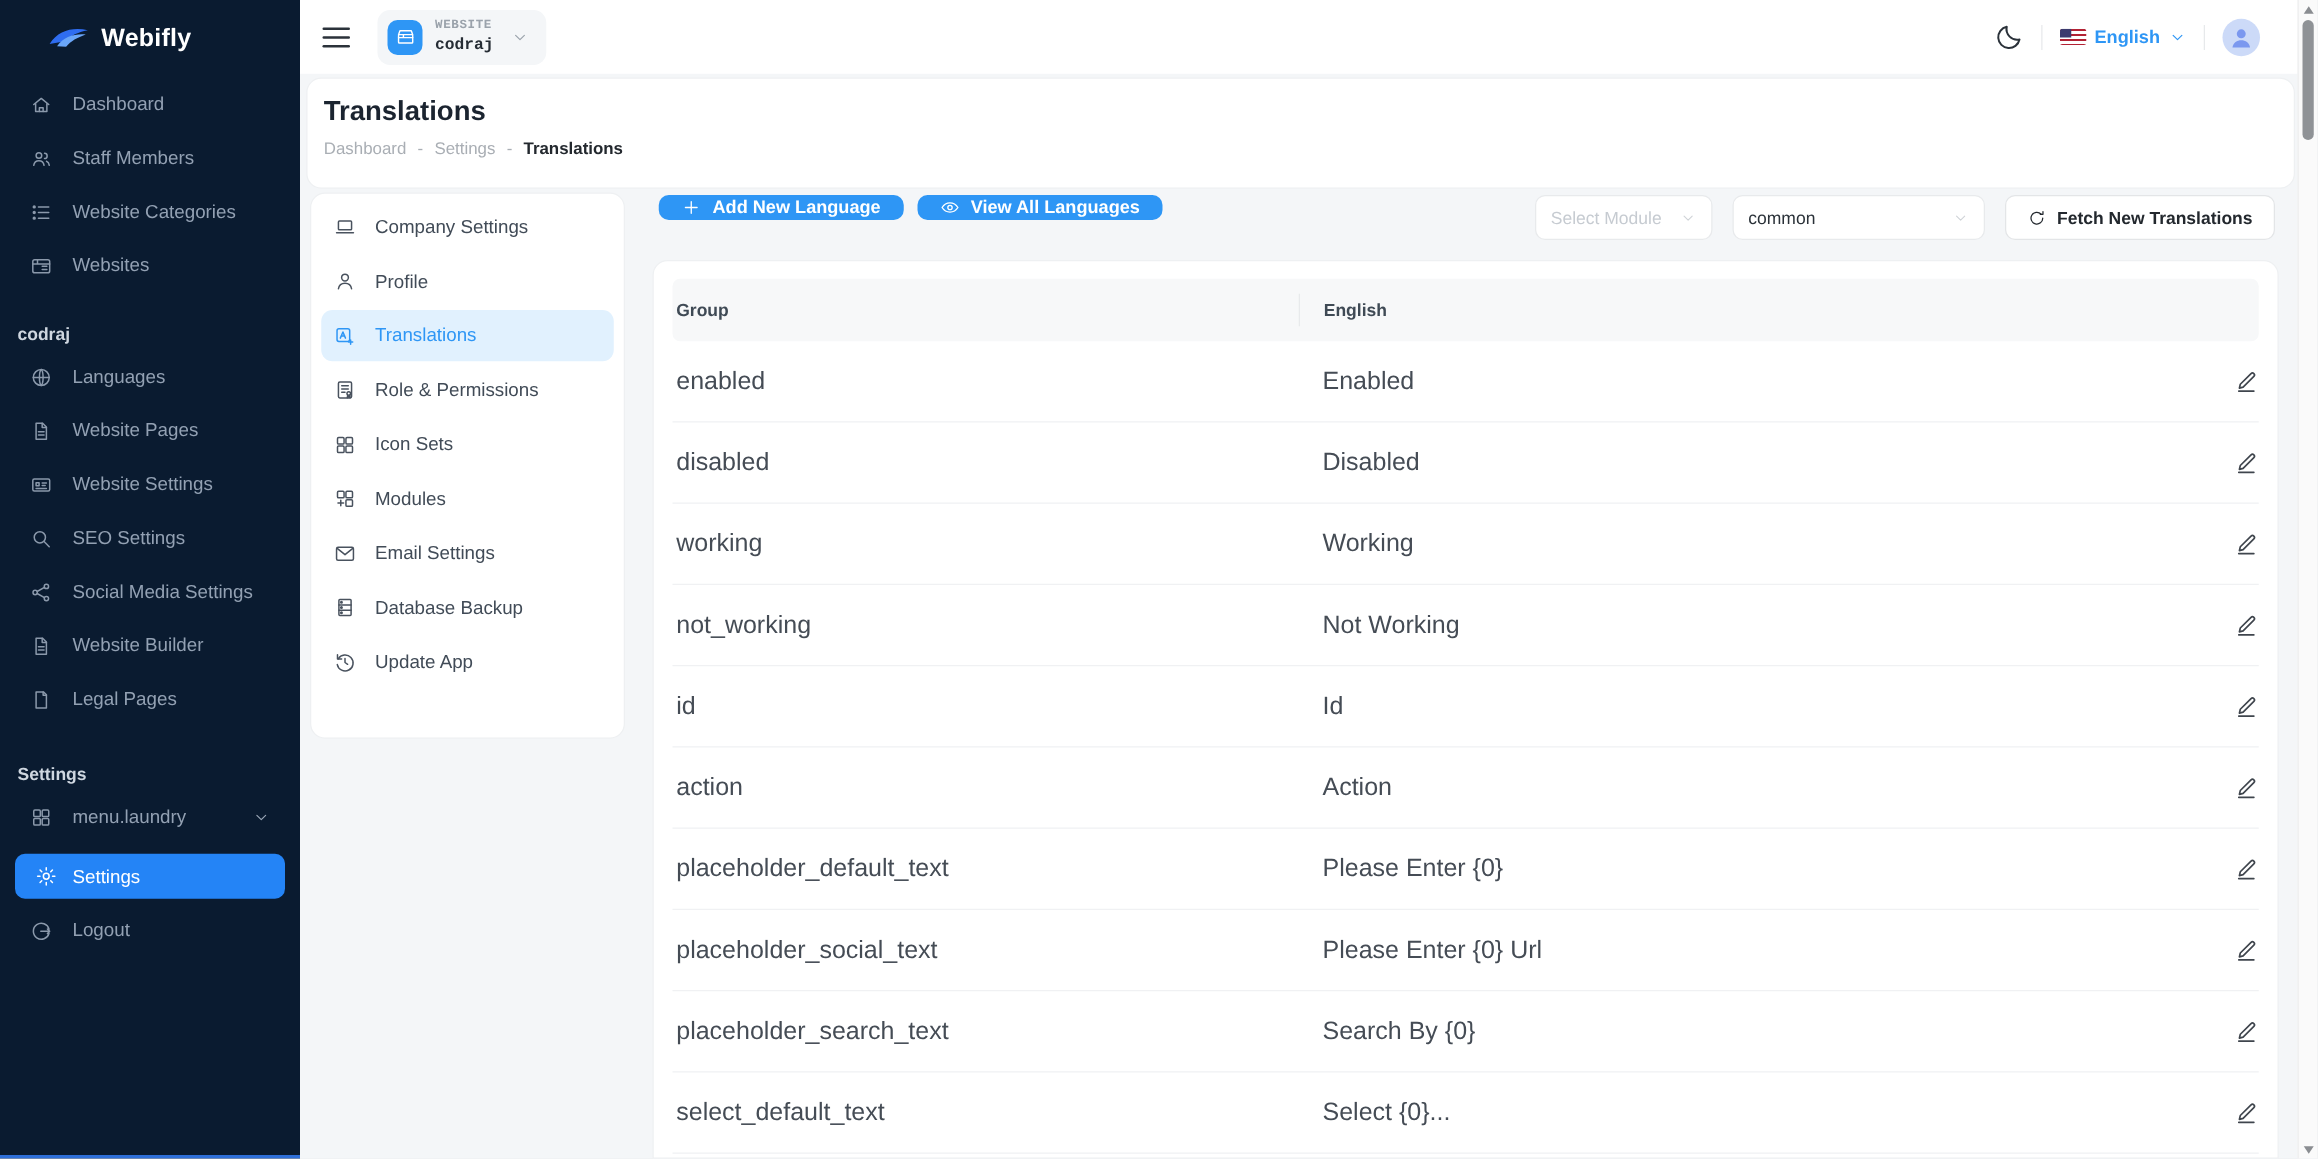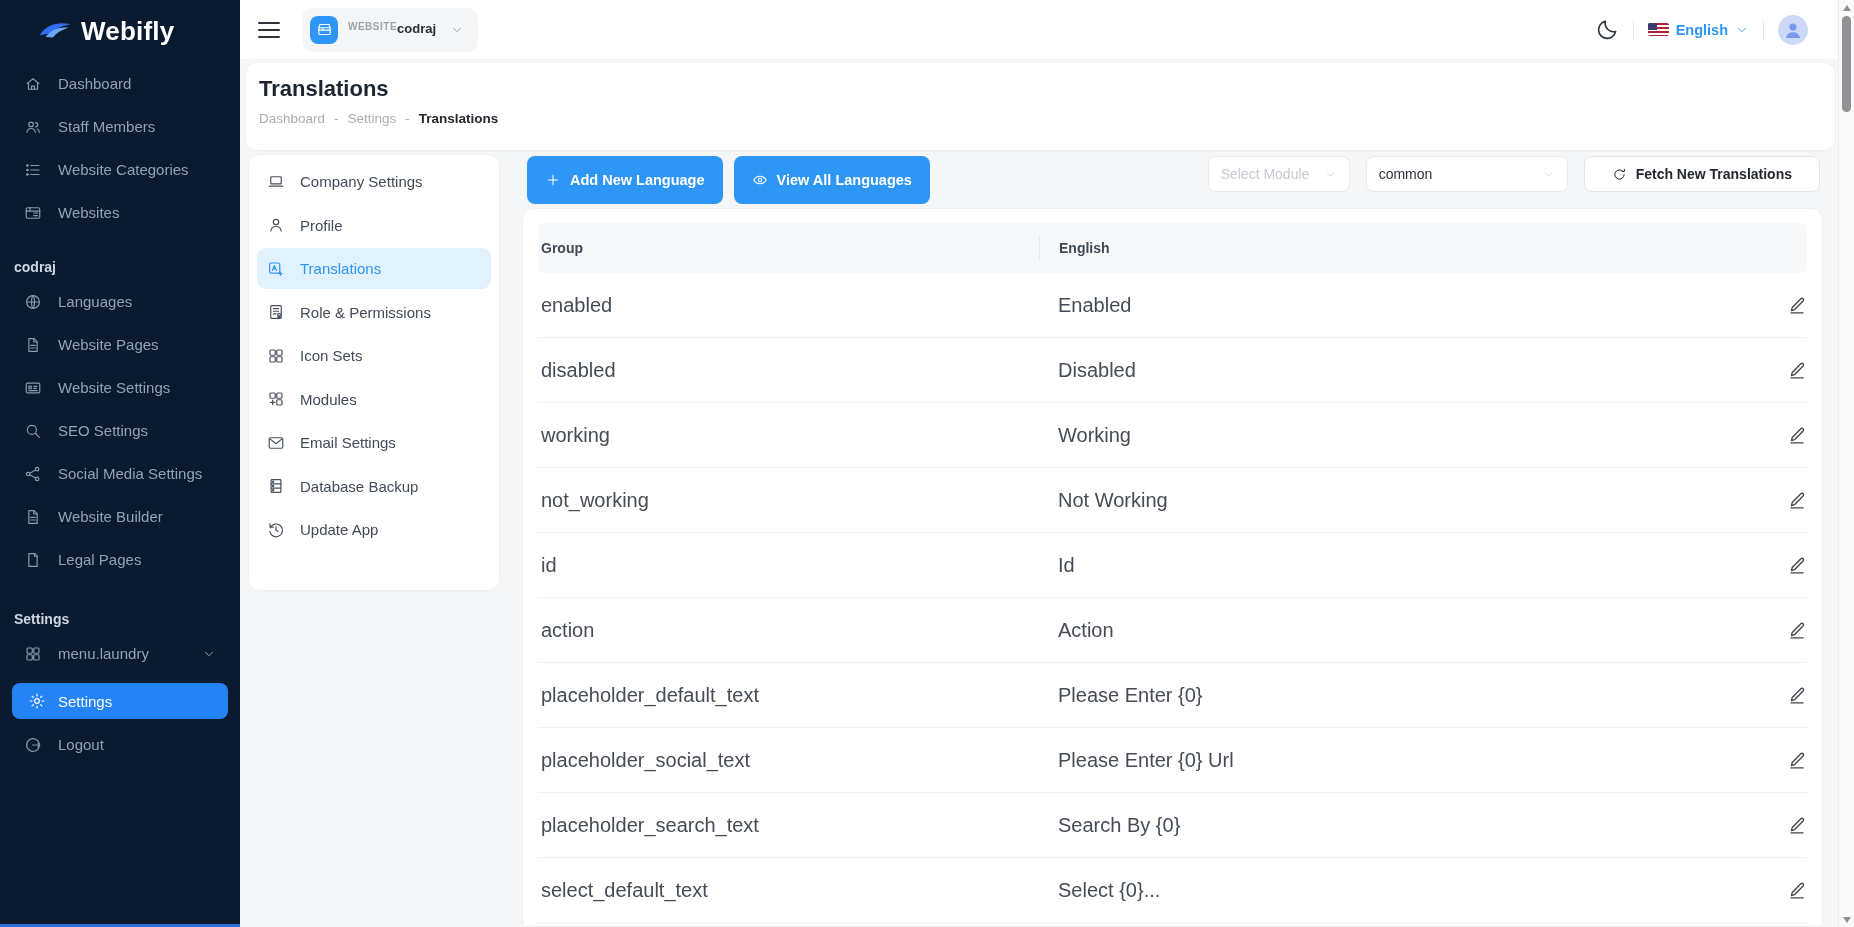--- a/index.html
+++ b/index.html
@@ -3,21 +3,21 @@
 <meta charset="utf-8">
 <style>
   html,body{margin:0;padding:0;background:#e9ebee;}
   *{box-sizing:border-box;}
   .app{position:relative;width:1854px;height:927px;overflow:hidden;background:#f4f6f8;
        font-family:"Liberation Sans",sans-serif;color:#2b333c;}
   
   .sidebar{position:absolute;left:0;top:0;width:240px;height:927px;background:#0a1b30;overflow:hidden;}
   .brand{height:62px;display:flex;align-items:center;gap:9px;padding-left:38px;cursor:pointer;}
   .brand-logo{width:34px;height:24px;display:inline-flex;}
-  .brand-name{color:#fff;font-size:26px;font-weight:800;letter-spacing:.2px;}
+  .brand-name{color:#fff;font-size:20px;font-weight:800;letter-spacing:.2px;}
   .nav-item{height:43px;display:flex;align-items:center;gap:16px;padding:0 24px;color:#93a1b3;
             font-size:15px;cursor:pointer;text-decoration:none;}
   .nav-item .ic{color:#8b99ab;}
   .nav-section-label{padding:0 14px;margin:25px 0 5px 0;color:#cfd7e0;font-size:14px;font-weight:700;}
   .nav-section-label.settings{margin-top:30px;}
   .has-caret .caret{margin-left:auto;width:14px;height:14px;color:#9aa7b7;}
   .active-pill{background:#2484f6;border-radius:8px;margin:8px 12px 4px 12px;height:36px;padding:0 12px 0 16px;
                color:#fff;gap:12px;}
   .active-pill .ic{color:#fff;}
   .sidebar-strip{position:absolute;left:0;bottom:0;width:240px;height:3px;background:#2e6fd9;}
@@ -28,21 +28,21 @@
   .main{position:absolute;left:240px;top:0;width:1614px;height:927px;}
   .topbar{position:absolute;left:0;top:0;width:100%;height:59px;background:#fff;display:flex;align-items:center;
           padding:0 46px 0 18px;}
   .hamburger{width:22px;height:16px;display:flex;flex-direction:column;justify-content:space-between;cursor:pointer;}
   .hamburger span{display:block;height:2px;background:#2b323a;border-radius:2px;}
   .site-select{margin-left:22px;height:44px;background:#f4f6f8;border-radius:10px;display:flex;align-items:center;
                gap:10px;padding:0 14px 0 8px;cursor:pointer;}
   .site-ic{width:28px;height:28px;border-radius:8px;background:#2e96f5;color:#fff;display:flex;align-items:center;
            justify-content:center;}
   .site-ic .ic{width:17px;height:17px;}
-  .site-txt{display:flex;flex-direction:row;line-height:1.25;}
+  .site-txt{display:flex;flex-direction:column;line-height:1.25;font-family:Liberation Mono, monospace;}
   .site-label{font-size:10px;font-weight:600;letter-spacing:.5px;color:#9aa2ab;}
   .site-name{font-size:13px;font-weight:700;color:#262d35;}
   .site-caret{width:14px;height:14px;color:#9aa2ab;margin-left:4px;}
   .topbar-right{margin-left:auto;display:flex;align-items:center;gap:14px;}
   .moon-btn{width:24px;height:24px;color:#2b323a;cursor:pointer;}
   .tb-div{width:1px;height:20px;background:#e7e9eb;}
   .lang{display:flex;align-items:center;gap:7px;cursor:pointer;}
   .flag{width:21px;height:13px;border-radius:2px;position:relative;overflow:hidden;flex:none;
         background:repeating-linear-gradient(#b22234 0 2px,#fff 2px 4px);}
   .flag::after{content:"";position:absolute;left:0;top:0;width:9px;height:7px;background:#3c3b6e;}
@@ -63,31 +63,31 @@
   
   .menu-card{position:absolute;left:8px;top:154px;width:252px;height:437px;background:#fff;border:1px solid #eef0f2;
              border-radius:12px;padding:6px 8px;}
   .menu-item{height:41px;border-radius:9px;display:flex;align-items:center;gap:15px;padding:0 10px;
              font-size:15px;color:#414b57;cursor:pointer;margin-bottom:2.5px;}
   .menu-item .ic{color:#49525e;}
   .menu-item.active{background:#e1f1fe;color:#2e96f5;}
   .menu-item.active .ic{color:#2e96f5;}
   
   .toolbar-left{position:absolute;left:287px;top:156px;display:flex;gap:11px;}
-  .btn-blue{height:48px;border:none;border-radius:8px;background:#2e96f5;color:#fff;font-size:14.5px;font-weight:600;
+  .btn-blue{height:20px;border:none;border-radius:8px;background:#2e96f5;color:#fff;font-size:14.5px;font-weight:600;
             font-family:inherit;display:inline-flex;align-items:center;gap:9px;padding:0 18px;cursor:pointer;}
   .btn-blue .ic{width:16px;height:16px;}
   .toolbar-right{position:absolute;right:34px;top:156px;display:flex;gap:16px;}
   .select{height:36px;background:#fff;border:1px solid #e8eaec;border-radius:8px;display:flex;align-items:center;
           justify-content:space-between;padding:0 12px;font-size:14px;cursor:pointer;}
   .select .caret{width:13px;height:13px;color:#cfd3d7;}
   .sel-module{width:142px;color:#c6cbd1;}
   .sel-lang{width:202px;color:#2a3138;}
   .btn-fetch{height:36px;border:1px solid #e3e5e7;border-radius:8px;background:#fff;color:#23282e;font-size:14px;
-             font-weight:600;font-family:inherit;display:inline-flex;align-items:center;gap:9px;padding:0 27px;cursor:pointer;}
+             font-weight:600;font-family:inherit;display:inline-flex;align-items:center;gap:9px;padding:0 17px;cursor:pointer;}
   .btn-fetch .ic{width:15px;height:15px;}
   
   .table-card{position:absolute;left:282px;top:208px;width:1301px;height:719px;background:#fff;border:1px solid #eef0f2;
               border-radius:12px 12px 0 0;padding:14px 15px 0 15px;}
   .thead{height:50px;background:#f7f8f9;border-radius:6px;display:flex;align-items:center;}
   .th{font-size:14px;font-weight:700;color:#3f4a55;}
   .th-group{width:501px;padding-left:3px;}
   .th-en{border-left:1px solid #e8eaec;padding-left:19px;height:26px;display:flex;align-items:center;}
   .trow{height:65px;display:flex;align-items:center;border-bottom:1px solid #f0f1f3;font-size:20px;color:#454c55;}
   .td-group{width:501px;padding-left:3px;}

